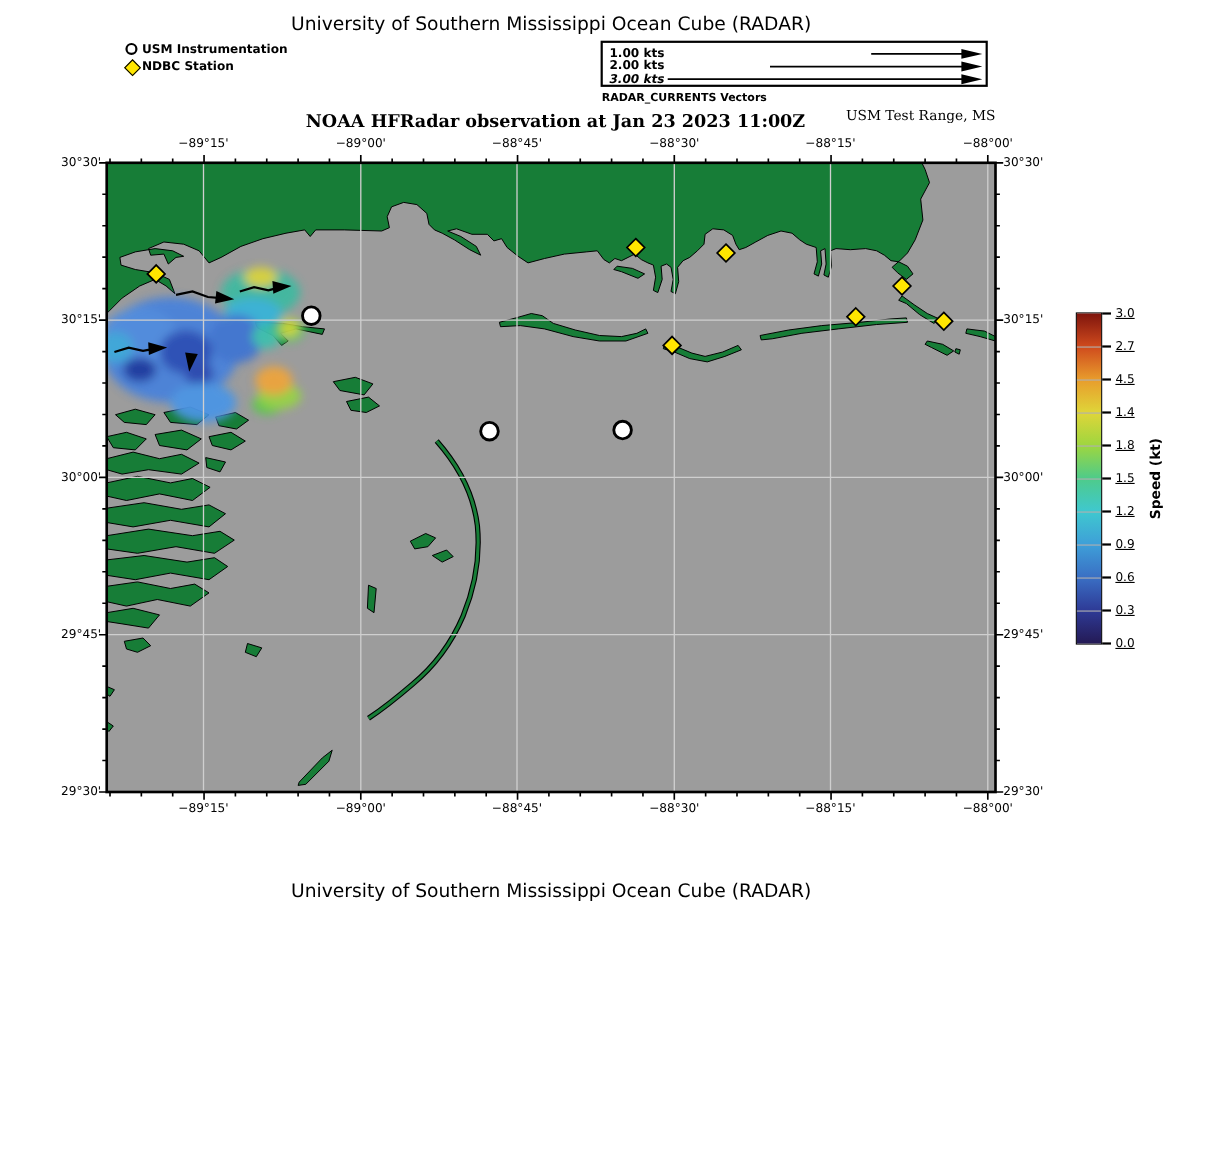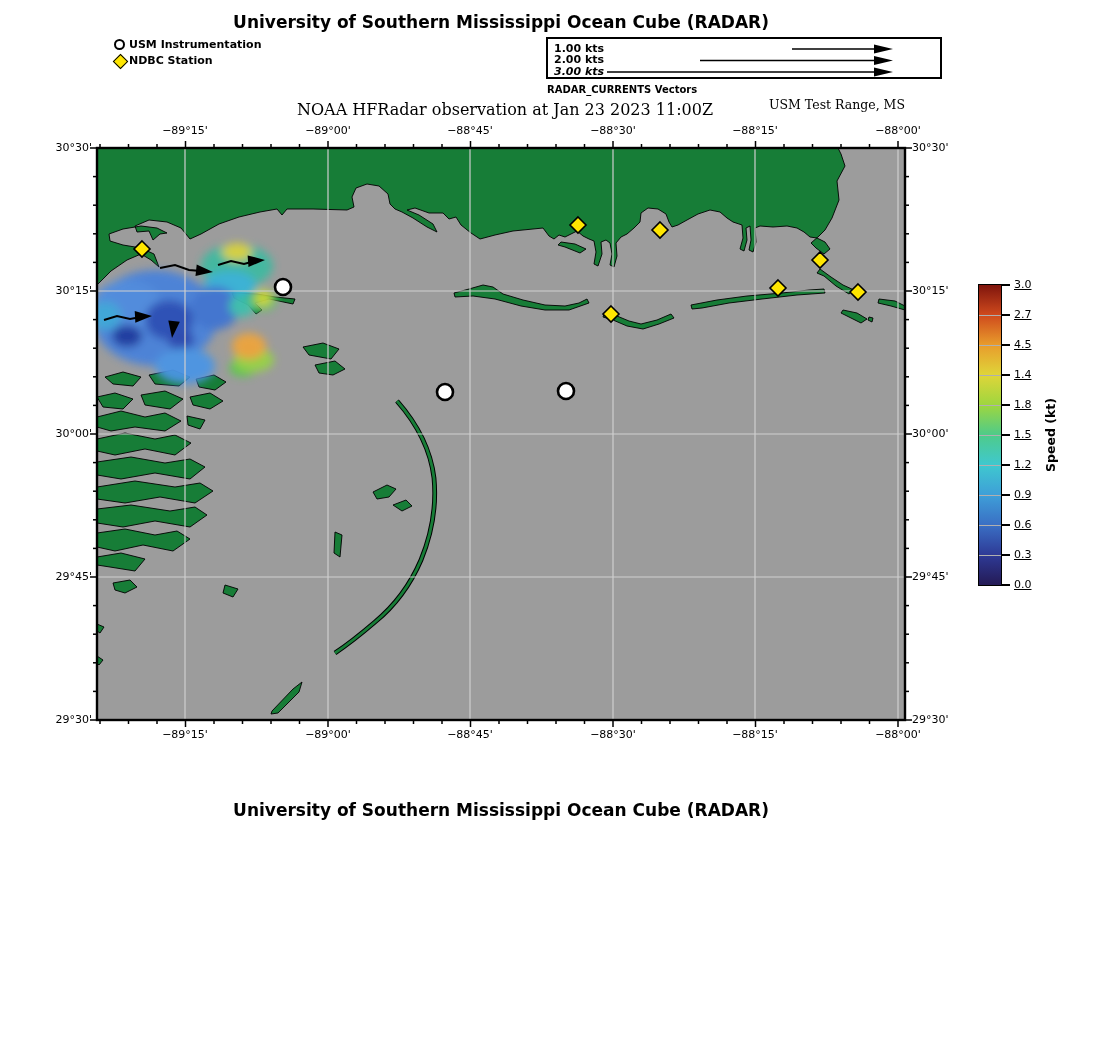--- a/index.html
+++ b/index.html
@@ -1,20 +1,20 @@
 <!DOCTYPE html>
 <html><head>
 <meta charset="utf-8">
 <style>
   html,body{margin:0;padding:0;background:#ffffff;}
   #page{position:relative;width:1100px;height:1050px;background:#ffffff;overflow:hidden;
         font-family:"DejaVu Sans","Liberation Sans",sans-serif;color:#000;}
   .abs{position:absolute;}
-  .title{width:1002px;left:0;text-align:center;font-size:17px;font-weight:bold;letter-spacing:0px;}
-  .subtitle{width:1010px;left:0;text-align:center;font-size:16px;font-weight:normal;
+  .title{width:1002px;left:0;text-align:center;font-size:17px;font-weight:normal;letter-spacing:0px;}
+  .subtitle{width:1010px;left:0;text-align:center;font-size:16px;font-weight:bold;
             font-family:"DejaVu Serif","Liberation Serif",serif;}
   .range-label{font-size:12.5px;font-weight:normal;font-family:"DejaVu Serif","Liberation Serif",serif;}
   .legend-label{font-size:11px;font-weight:bold;line-height:13px;white-space:nowrap;}
   .legend-circle{width:11px;height:11px;border:2px solid #000;border-radius:50%;background:#fff;box-sizing:border-box;}
   .legend-diamond{width:9px;height:9px;border:1.5px solid #000;transform:rotate(45deg);box-sizing:content-box;}
   .scale-box{border:2px solid #000;box-sizing:border-box;}
   .scale-label{position:absolute;left:6px;font-size:11px;font-weight:bold;line-height:11px;white-space:nowrap;}
   .vector-caption{font-size:10px;font-weight:bold;letter-spacing:0px;}
   .axis-label{position:absolute;font-size:11px;white-space:nowrap;}
   .axis-label.center{text-align:center;}
@@ -34,21 +34,21 @@
 
   <div class="abs" style="left:114px;top:39px;">
     <div class="legend-circle"></div>
   </div>
   <div class="abs legend-label" style="left:129px;top:38px;">USM Instrumentation</div>
   <div class="abs" style="left:115px;top:56px;">
     <div class="legend-diamond" id="legend-diamond" style="background: rgb(255, 230, 0);"></div>
   </div>
   <div class="abs legend-label" style="left:129px;top:54px;">NDBC Station</div>
 
-  <div class="abs scale-box" style="left:546px;top:37px;width:396px;height:42px;">
+  <div class="abs scale-box" style="left:546px;top:37px;width:352px;height:42px;">
     <svg id="scale-svg" width="348" height="38" style="position:absolute;left:0;top:0;">
         <line x1="244" y1="10" x2="328" y2="10" stroke="#000" stroke-width="1.6"></line>
         <polygon points="345,10 326,5.5 326,14.5" fill="#000"></polygon>
         <line x1="152" y1="21.5" x2="328" y2="21.5" stroke="#000" stroke-width="1.6"></line>
         <polygon points="345,21.5 326,17 326,26" fill="#000"></polygon>
         <line x1="59" y1="33" x2="328" y2="33" stroke="#000" stroke-width="1.6"></line>
         <polygon points="345,33 326,28.5 326,37.5" fill="#000"></polygon>
       </svg>
     <div id="scale-labels">
         <div class="scale-label" style="top: 3.5px;">1.00 kts</div>

